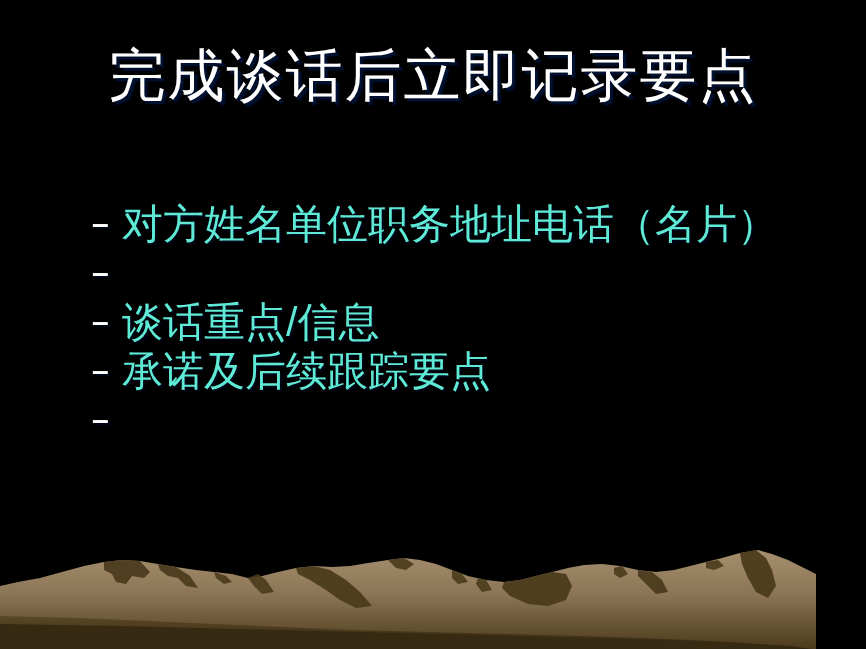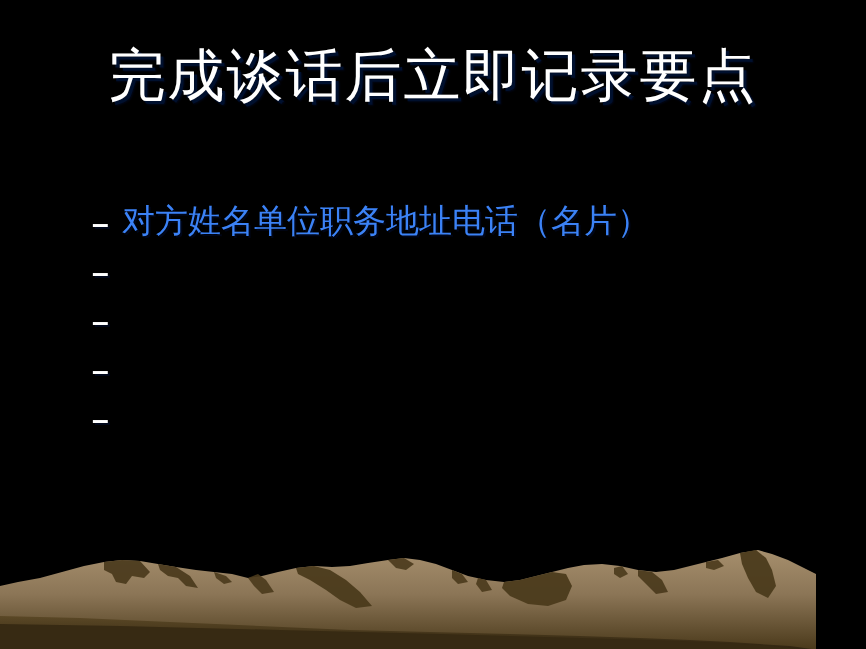--- a/index.html
+++ b/index.html
@@ -97,24 +97,24 @@
     width: 30px;
     font-family: "Liberation Sans", "DejaVu Sans", sans-serif;
     font-weight: bold;
     font-size: 30px;
     line-height: 42px;
     color: #ffffff;
     text-shadow: 2px 2px 0 rgba(0,10,40,0.65);
   }
   .bullet-text {
     flex: 1 1 auto;
-    font-family: Liberation Mono, monospace;
-    font-size: 33px;
+    font-family: Liberation Sans, sans-serif;
+    font-size: 41px;
     line-height: 42px;
-    color: #3b82f6;
+    color: #5eead4;
     text-shadow: 2px 2px 0 rgba(0,10,40,0.6);
   }
 </style>
 </head>
 <body>
 
 <div class="slide">
 
   <div class="sky"></div>
 
@@ -177,24 +177,26 @@
       <span class="bullet-dash">–</span>
       <span class="bullet-text">对方姓名单位职务地址电话（名片）</span>
     </div>
 
     <div class="bullet-row">
       <span class="bullet-dash">–</span>
     </div>
 
     <div class="bullet-row">
       <span class="bullet-dash">–</span>
-    </div>
-
-    <div class="bullet-row">
-      <span class="bullet-dash">–</span>
+      <span class="bullet-text">谈话重点/信息</span>
+    </div>
+
+    <div class="bullet-row">
+      <span class="bullet-dash">–</span>
+      <span class="bullet-text">承诺及后续跟踪要点</span>
     </div>
 
     <div class="bullet-row">
       <span class="bullet-dash">–</span>
     </div>
 
   </div>
 
 </div>
 

